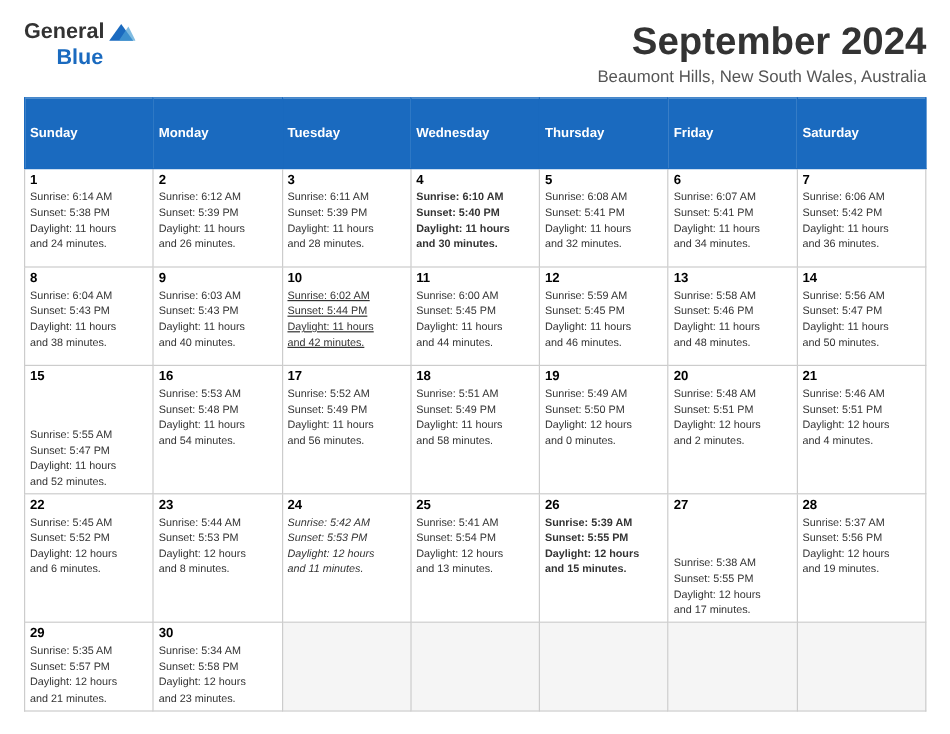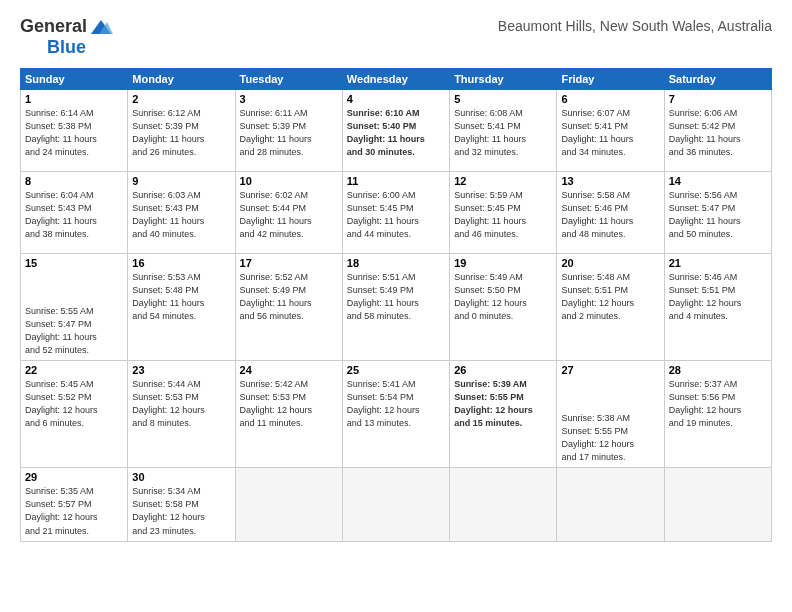--- a/index.html
+++ b/index.html
@@ -54,21 +54,21 @@
       margin-top: 2px;
     }
     .calendar {
       width: 100%;
       border-collapse: collapse;
       font-size: 9.5px;
     }
     .calendar th {
       background: #1a6abf;
       color: #fff;
-      padding: 4px 4px;
+      padding: 23px 4px;
       text-align: left;
       font-size: 11px;
       border: 1px solid #1a6abf;
     }
     .calendar td {
       border: 1px solid #ccc;
       padding: 3px 4px;
       vertical-align: top;
       width: calc(100% / 7);
       height: 82px;
@@ -104,20 +104,21 @@
       <div class="logo-text">
         <span class="logo-general">General</span>
         <svg class="logo-icon" viewBox="0 0 24 18">
           <polygon points="2,16 12,2 22,16" fill="#1a6abf"></polygon>
           <polygon points="10,16 18,4 24,16" fill="#4a9fd4" opacity="0.7"></polygon>
         </svg>
       </div>
       <span class="logo-blue" style="margin-left:0;color:#1a6abf;font-weight:bold;font-size:18px;">Blue</span>
     </div>
     <div class="title-block">
+      <div class="month-title">September 2024</div>
       <div class="location">Beaumont Hills, New South Wales, Australia</div>
     </div>
   </div>
 
   <table class="calendar">
     <thead>
       <tr>
       <th>Sunday</th>
           <th>Monday</th>
           <th>Tuesday</th>
@@ -189,21 +190,21 @@
           </td>
           <td>
             <span class="day-num">9</span>
             <div class="day-info" style="white-space: pre-line;">Sunrise: 6:03 AM
 Sunset: 5:43 PM
 Daylight: 11 hours
 and 40 minutes.</div>
           </td>
           <td>
             <span class="day-num">10</span>
-            <div class="day-info" style="white-space: pre-line;">Sunrise: 6:02 AM
+            <div class="day-info" style="white-space: pre-line; text-decoration: underline;">Sunrise: 6:02 AM
 Sunset: 5:44 PM
 Daylight: 11 hours
 and 42 minutes.</div>
           </td>
           <td>
             <span class="day-num">11</span>
             <div class="day-info" style="white-space: pre-line;">Sunrise: 6:00 AM
 Sunset: 5:45 PM
 Daylight: 11 hours
 and 44 minutes.</div>
@@ -291,21 +292,21 @@
           </td>
           <td>
             <span class="day-num">23</span>
             <div class="day-info" style="white-space: pre-line;">Sunrise: 5:44 AM
 Sunset: 5:53 PM
 Daylight: 12 hours
 and 8 minutes.</div>
           </td>
           <td>
             <span class="day-num">24</span>
-            <div class="day-info" style="white-space: pre-line;">Sunrise: 5:42 AM
+            <div class="day-info" style="white-space: pre-line; font-style: italic;">Sunrise: 5:42 AM
 Sunset: 5:53 PM
 Daylight: 12 hours
 and 11 minutes.</div>
           </td>
           <td>
             <span class="day-num">25</span>
             <div class="day-info" style="white-space: pre-line;">Sunrise: 5:41 AM
 Sunset: 5:54 PM
 Daylight: 12 hours
 and 13 minutes.</div>

